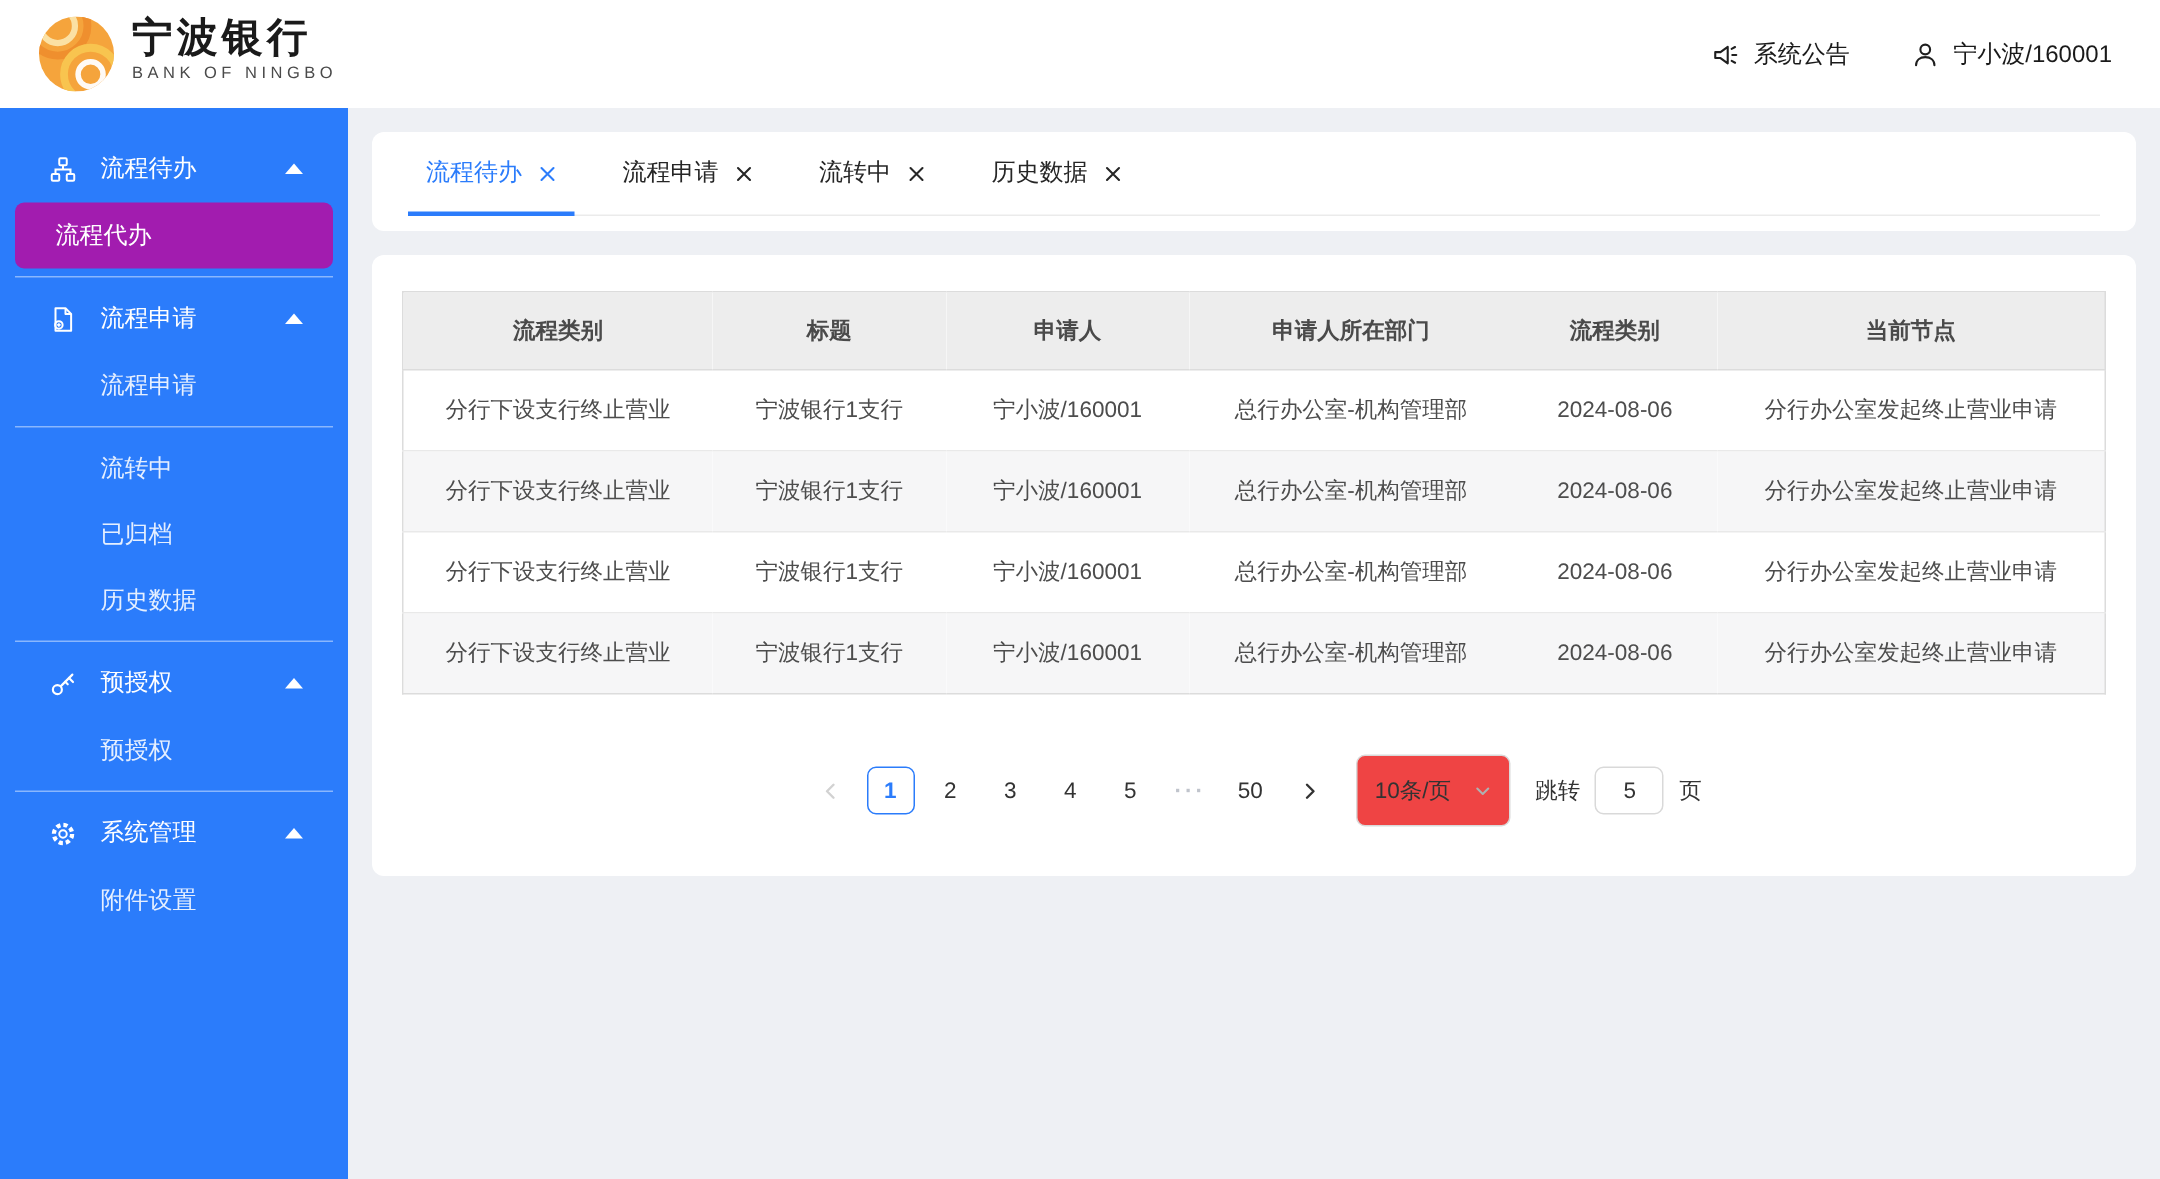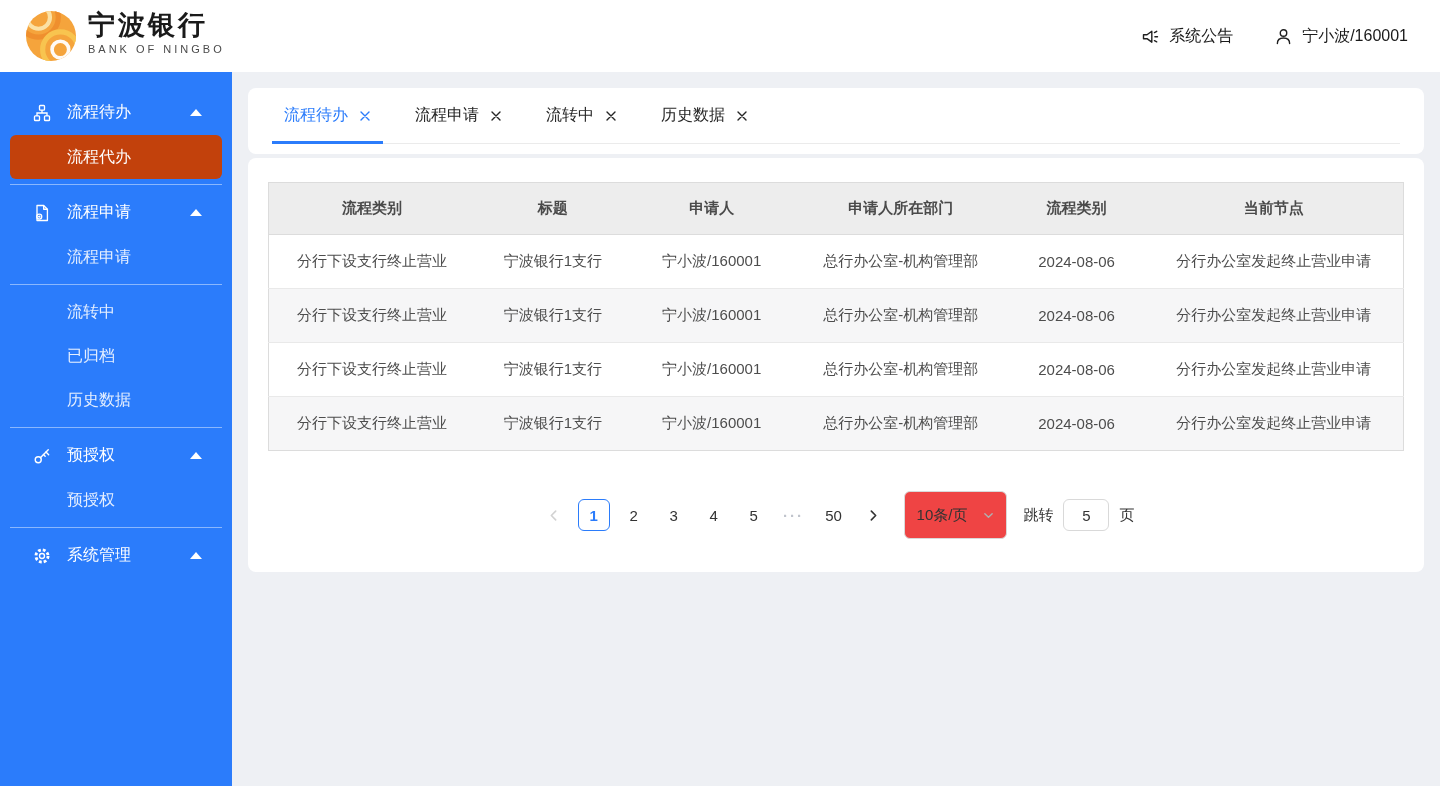--- a/index.html
+++ b/index.html
@@ -35,39 +35,39 @@
   .group-header .g-label { flex:1; }
   .caret-up {
     width:0; height:0; border-left:6px solid transparent; border-right:6px solid transparent;
     border-bottom:7px solid #ffffff; margin-right:8px;
   }
   .sub-item {
     height:44px; display:flex; align-items:center; padding-left:67px;
     color:rgba(255,255,255,0.88); font-size:16px; cursor:pointer;
   }
   .sub-item.active {
-    background:#c2410c; margin:0 10px; border-radius:6px; padding-left:57px; color:#ffffff;
+    background:#a21caf; margin:0 10px; border-radius:6px; padding-left:27px; color:#ffffff;
   }
   .side-divider { height:1px; background:rgba(255,255,255,0.45); margin:5px 10px; }
 
   
   .main { position:absolute; top:72px; left:232px; right:0; bottom:0; padding:16px 16px 0 16px; }
   .tab-card { background:#ffffff; border-radius:8px; padding:0 24px 10px 24px; }
   .tabs { display:flex; align-items:stretch; height:56px; border-bottom:1px solid #ebebeb; }
   .tab {
     display:flex; align-items:center; gap:11px; padding:0 12px; margin-right:20px;
     font-size:16px; color:#262626; cursor:pointer; position:relative;
   }
   .tab.active { color:#2b7cfb; }
   .tab.active::after {
     content:""; position:absolute; left:0; right:0; bottom:-1px; height:3px; background:#2b7cfb;
   }
   .tab-close { display:flex; align-items:center; cursor:pointer; color:inherit; }
 
-  .table-card { margin-top:4px; background:#ffffff; border-radius:8px; padding:24px 20px 33px 20px; }
+  .table-card { margin-top:16px; background:#ffffff; border-radius:8px; padding:24px 20px 33px 20px; }
   table.data-table { width:100%; border-collapse:collapse; table-layout:fixed; }
   .data-table th, .data-table td {
     text-align:center; font-size:15px; overflow:hidden; white-space:nowrap; text-overflow:ellipsis;
   }
   .data-table thead th {
     background:#ededed; color:#4a4a4a; font-weight:bold; height:52px;
     border:1px solid #dcdcdc; border-left:none; border-right:none;
   }
   .data-table thead th:first-child { border-left:1px solid #dcdcdc; }
   .data-table thead th:last-child { border-right:1px solid #dcdcdc; }
@@ -200,20 +200,23 @@
   <div class="side-divider"></div>
 
   <div class="group-header">
     <svg class="g-icon" viewBox="0 0 24 24" fill="none" stroke="#fff">
       <circle cx="12" cy="12" r="7.3" stroke-width="3.4" stroke-dasharray="3.35 2.4"></circle>
       <circle cx="12" cy="12" r="3" stroke-width="1.6"></circle>
     </svg>
     <span class="g-label">系统管理</span>
     <span class="caret-up"></span>
   </div>
+  <div class="sub-item">
+    <span>附件设置</span>
+  </div>
 </div>
 
 <div class="main">
 
   <div class="tab-card">
     <div class="tabs">
       <div class="tab active">
         <span>流程待办</span>
         <span class="tab-close">
           <svg width="12" height="12" viewBox="0 0 12 12">

